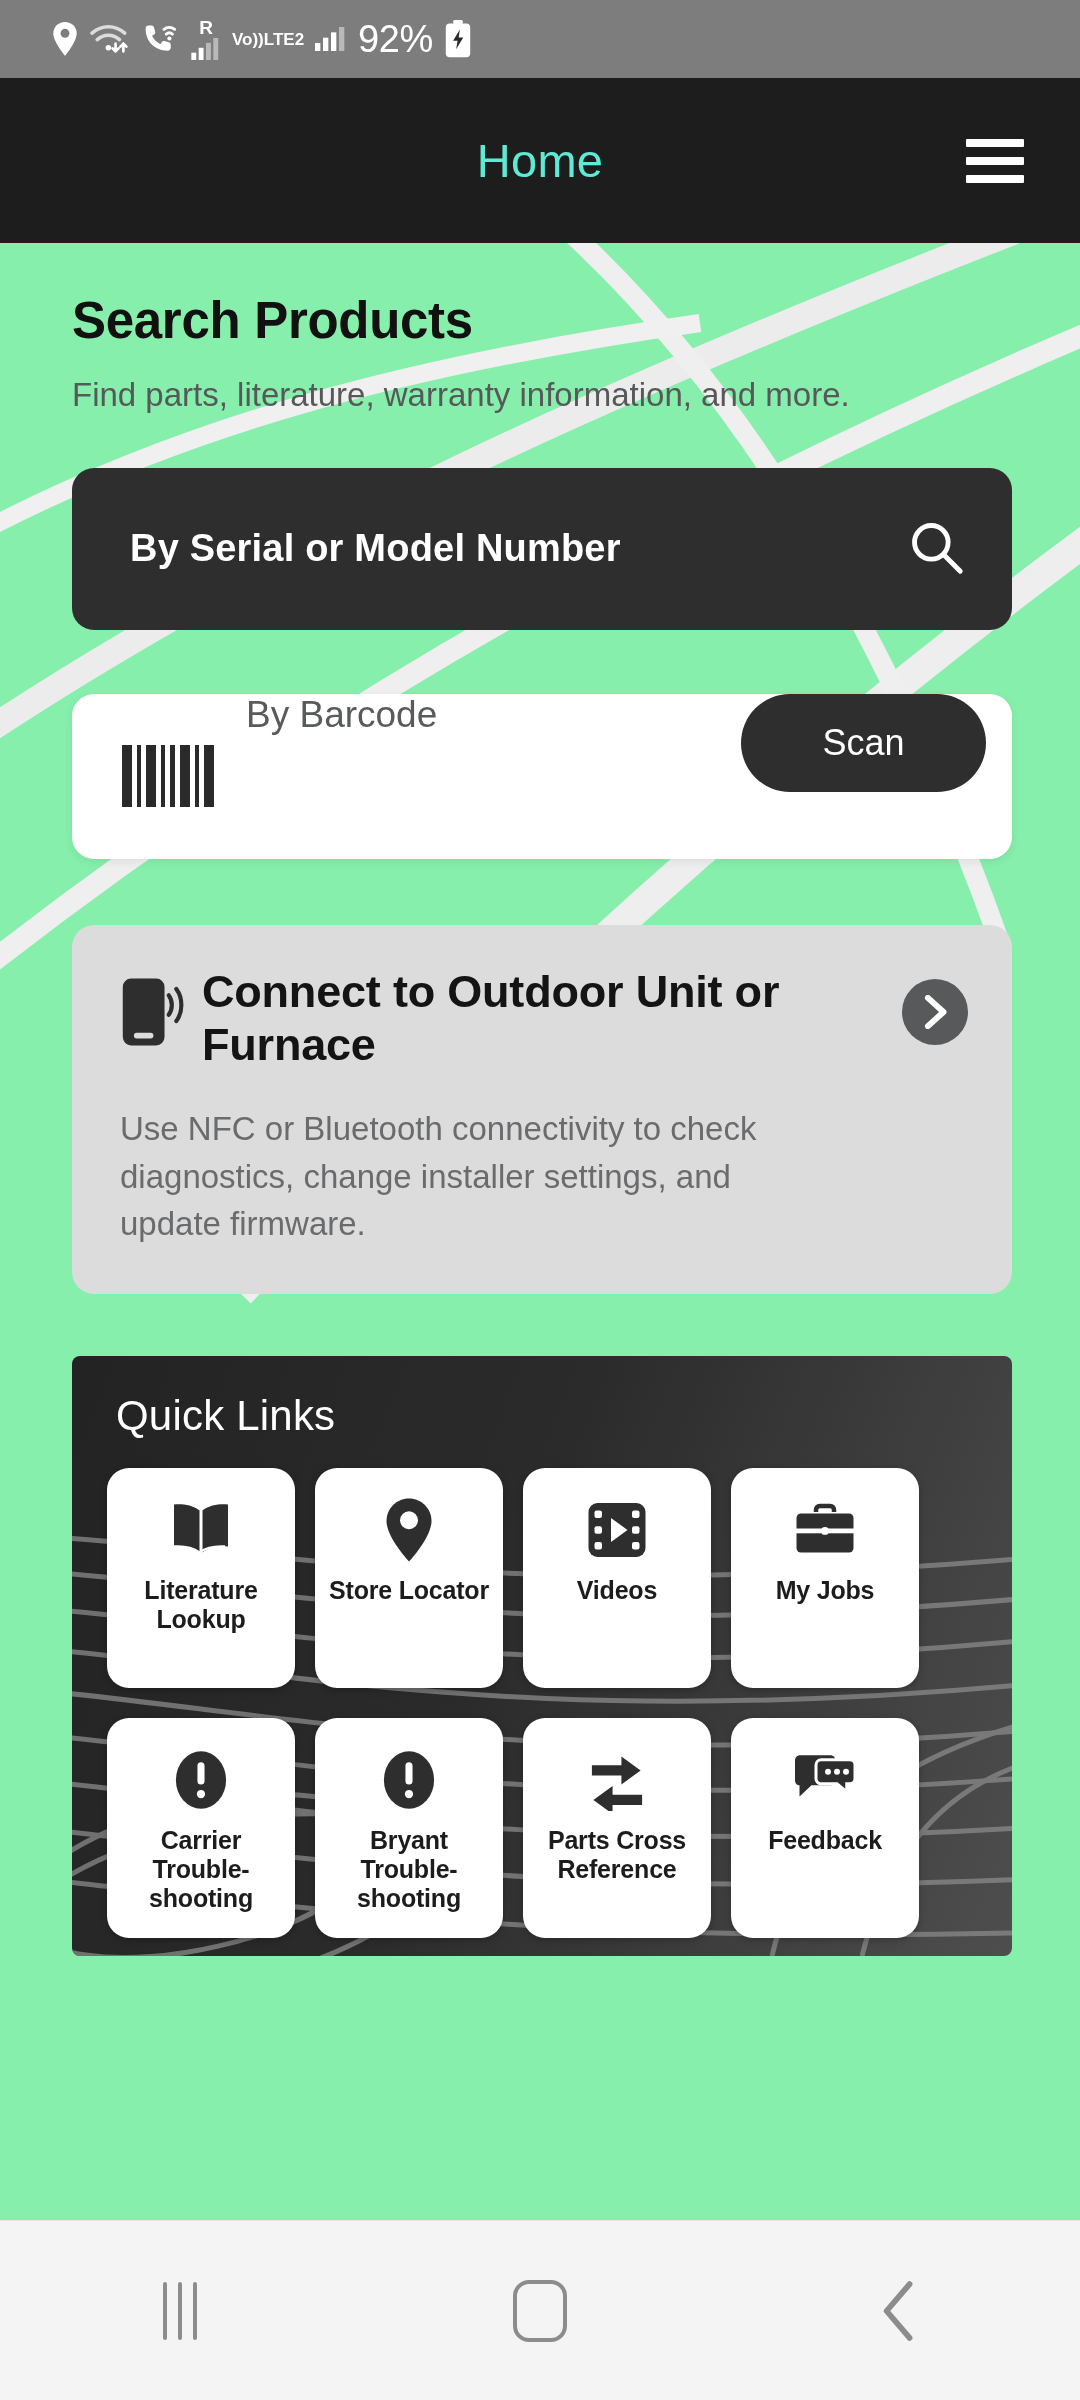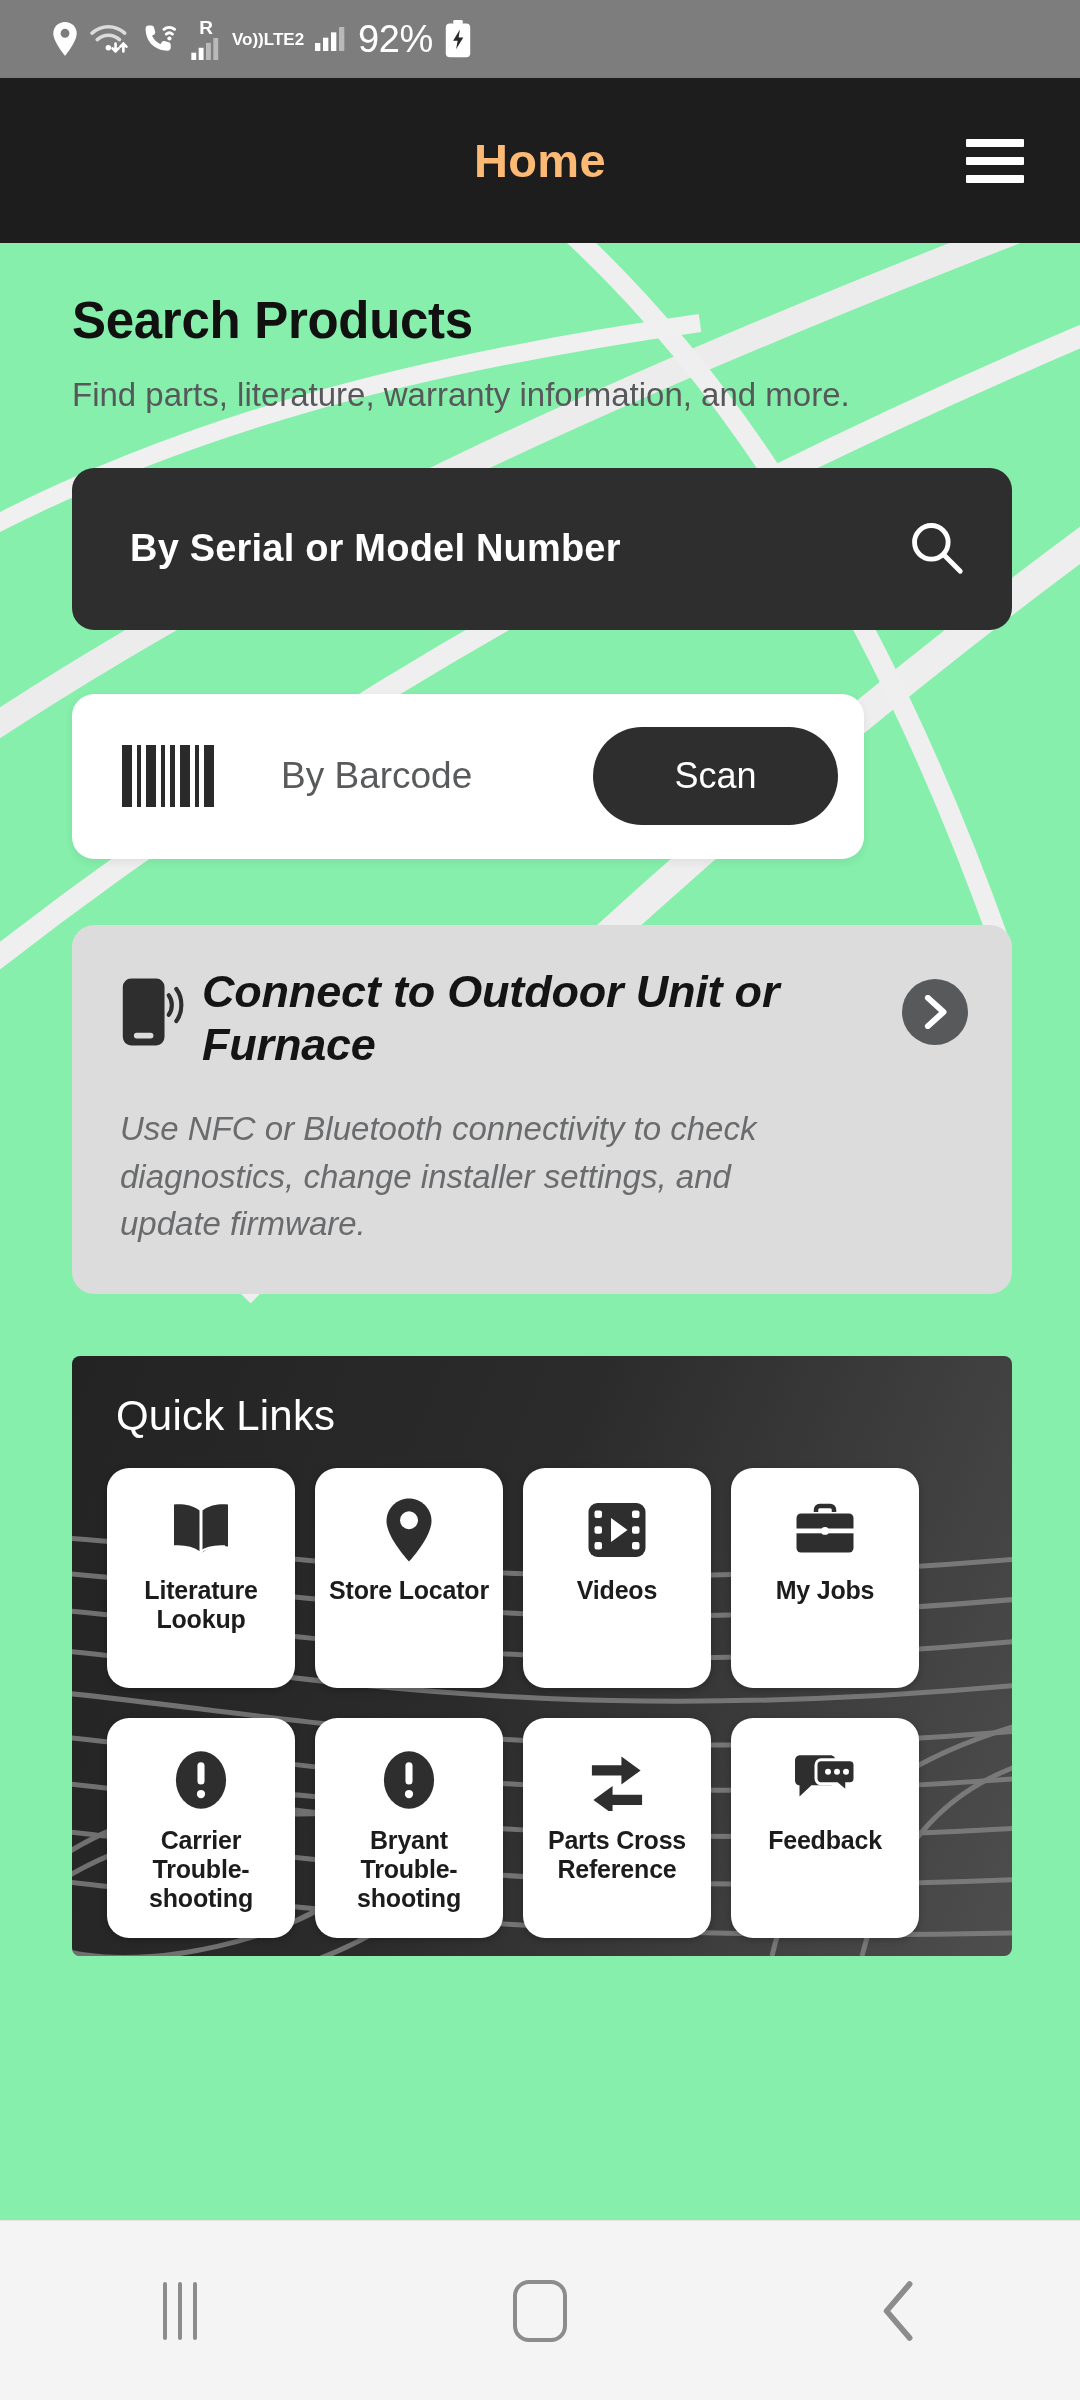--- a/index.html
+++ b/index.html
@@ -27,21 +27,21 @@
   .vo-stack { display:flex; flex-direction:row; align-items:center; line-height:1;
               font-size:17px; font-weight:700; }
   .r-stack { display:flex; flex-direction:column; align-items:center; line-height:1.05;
              font-size:19px; font-weight:700; }
 
   
   .appbar {
     position:absolute; top:78px; left:0; width:1080px; height:165px;
     background:#1d1d1d; display:flex; align-items:center; justify-content:center;
   }
-  .appbar-title { color:#fdba74; font-size:47px; font-weight:700; letter-spacing:0.3px; }
+  .appbar-title { color:#5eead4; font-size:47px; font-weight:400; letter-spacing:0.3px; }
   .hamburger {
     position:absolute; right:56px; top:50%; transform:translateY(-50%);
     width:58px; height:44px; display:flex; flex-direction:column; justify-content:space-between;
   }
   .hamburger span { display:block; height:8px; background:#fff; border-radius:1px; }
 
   
   .content {
     position:absolute; top:243px; left:0; width:1080px; height:1977px;
     background:#86efac; overflow:hidden;
@@ -56,39 +56,39 @@
   
   .search-btn {
     margin-top:50px; width:940px; height:162px; background:#2e2e2e;
     border-radius:22px; display:flex; align-items:center; justify-content:space-between;
     padding:0 48px 0 58px; border:none; cursor:pointer;
   }
   .search-btn-label { color:#fff; font-size:38px; font-weight:700; letter-spacing:0.2px; }
 
   
   .barcode-card {
-    margin-top:64px; width:792px; height:165px; background:#fff;
-    border-radius:22px; display:flex; align-items:center;
-    padding:0 26px 0 50px; box-shadow:0 3px 10px rgba(0,0,0,.07);gap:35px;
+    margin-top:64px; width:940px; height:165px; background:#fff;
+    border-radius:22px; display:flex; 
+    padding:0 26px 0 50px; box-shadow:0 3px 10px rgba(0,0,0,.07);
   }
   .barcode-ico { display:flex; align-items:center; gap:5px; }
   .barcode-ico i { display:block; width:5px; height:62px; background:#2a2a2a; }
   .barcode-ico i.w { width:10px; }
   .barcode-ico i.n { width:4px; }
   .barcode-label { margin-left:32px; font-size:37px; color:#585a5c; }
   .scan-btn {
     margin-left:auto; width:245px; height:98px; border-radius:49px; background:#2e2e2e;
     color:#fff; font-size:36px; border:none; cursor:pointer;
     font-family:"Liberation Sans", sans-serif;
   }
 
   
   .connect-card {
     margin-top:66px; width:940px; background:#dcdcdc; border-radius:22px;
-    padding:40px 40px 46px 48px; position:relative;font-style:italic;
+    padding:40px 40px 46px 48px; position:relative;
   }
   .connect-head { display:flex; align-items:flex-start; }
   .nfc-ico { flex:0 0 auto; margin-top:8px; margin-right:8px; }
   .connect-title {
     font-size:45px; font-weight:700; color:#141414; line-height:1.18;
     letter-spacing:-0.2px; max-width:660px; margin-left:10px;
   }
   .chev-btn {
     position:absolute; right:44px; top:54px; width:66px; height:66px;
     border-radius:50%; background:#58595b; border:none; cursor:pointer;

